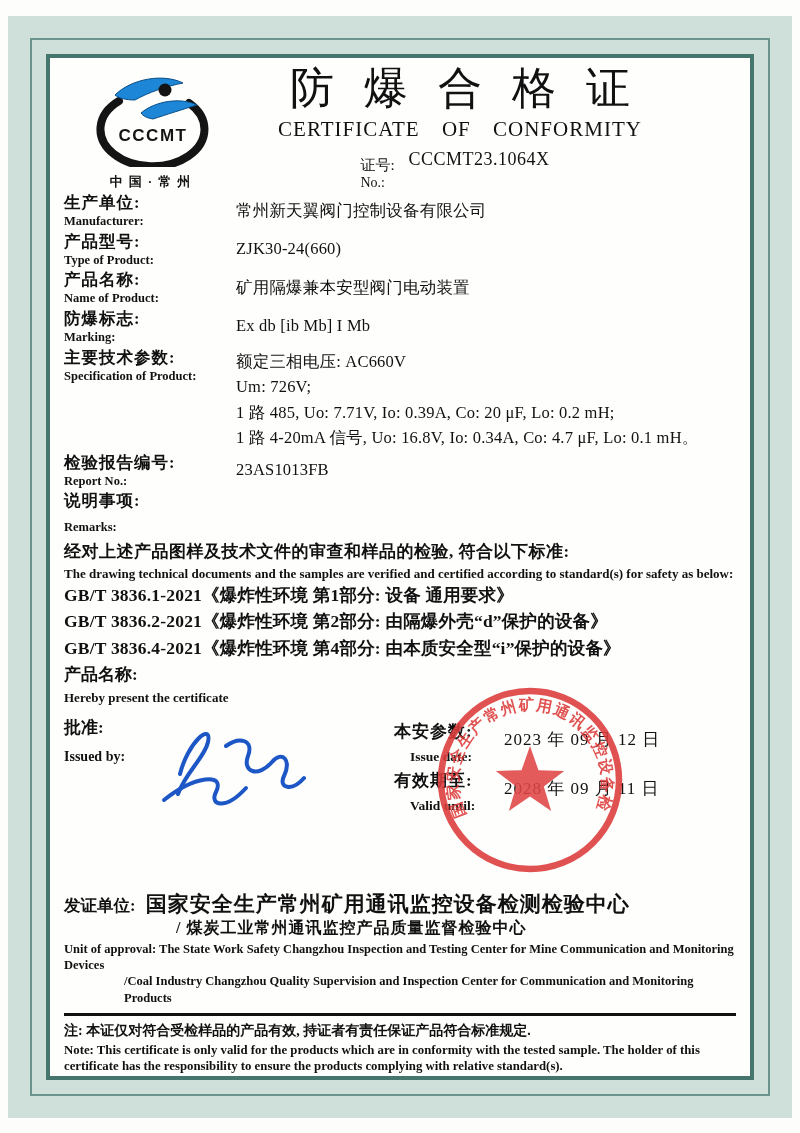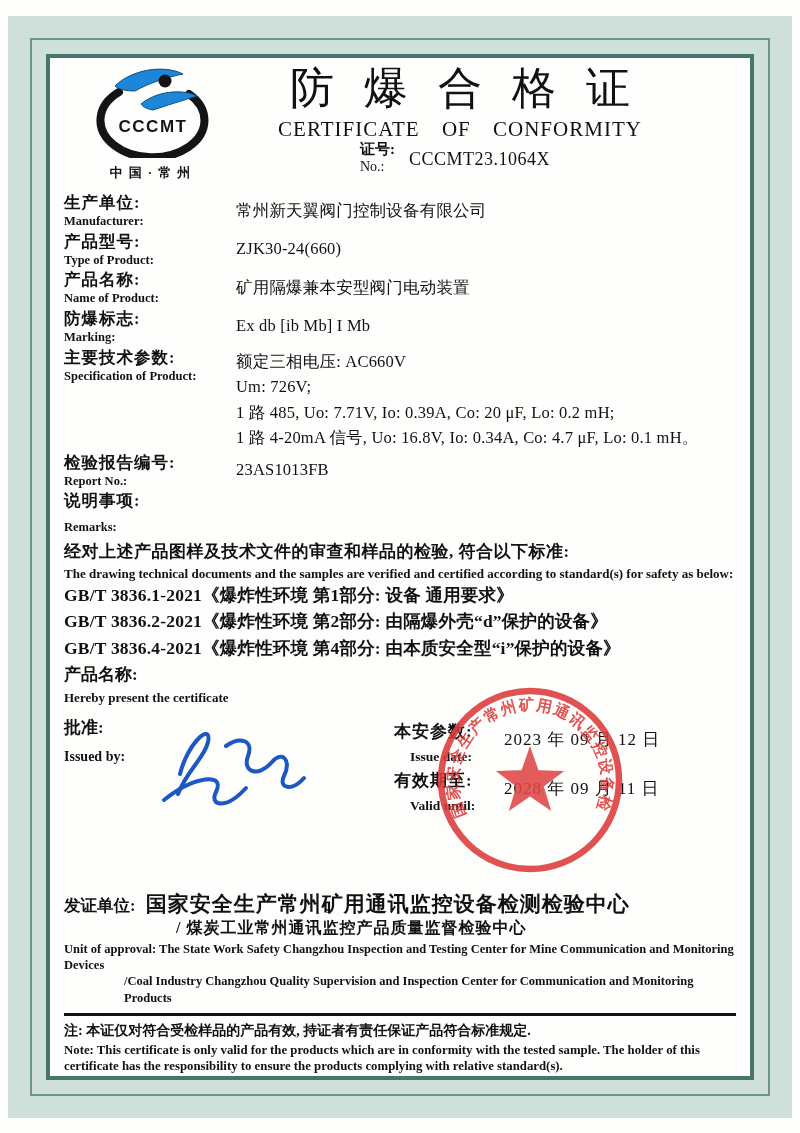--- a/index.html
+++ b/index.html
@@ -15,28 +15,28 @@
   .frame-outer {
     position:absolute; inset:22px; border:2px solid #6a948c;
   }
   .frame-inner {
     position:absolute; inset:14px; border:4px solid #46756e; background:#fefefc;
   }
   .content { position:relative; width:100%; height:100%; padding:6px 14px; }
 
   
   .header { position:relative; height:122px; }
-  .logo-box { position:absolute; left:14px; top:2px; width:150px; text-align:center; }
+  .logo-box { position:absolute; left:14px; top:11px; width:150px; text-align:center; }
   .logo-region { font-size:13px; font-weight:700; letter-spacing:6px; margin-top:2px; }
   .titles { text-align:center; padding-left:120px; }
   .title-cn { font-size:44px; font-weight:500; letter-spacing:30px; text-indent:30px; line-height:1.15; }
   .title-en { font-size:21px; letter-spacing:1px; word-spacing:16px; margin-top:2px; }
   .certno-row { display:flex; justify-content:center; padding-left:110px; margin-top:-2px; }
   .certno-labels { text-align:left; margin-right:14px; }
-  .certno-labels .cn { font-size:15px; font-weight:700; }
+  .certno-labels .cn { font-size:15px; font-weight:400;margin-top:16px; }
   .certno-labels .en { font-size:14px; }
   .certno-value { font-size:18px; letter-spacing:.5px; padding-top:9px; }
 
   
   .fields { margin-top:6px; }
   .field-row { display:flex; margin-bottom:1px; }
   .f-label { width:172px; flex:none; }
   .f-label .cn { font-size:16.5px; font-weight:700; letter-spacing:1px; }
   .f-label .en { font-size:12.5px; font-weight:700; line-height:1.25; }
   .f-value { flex:1; font-size:16.5px; padding-top:8px; letter-spacing:.2px; }

